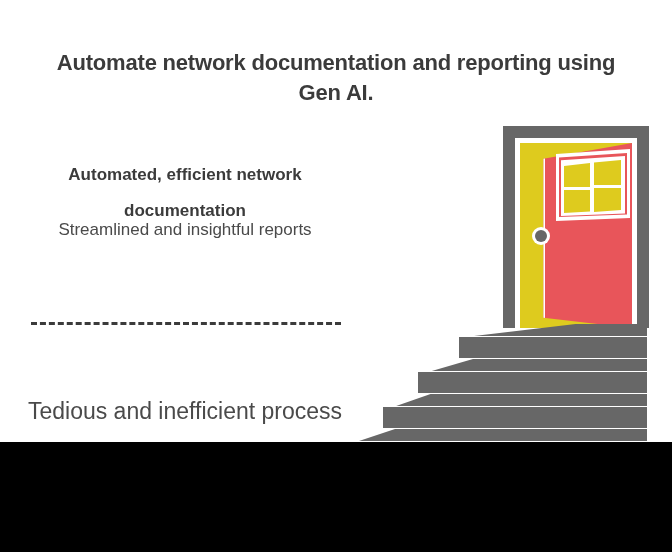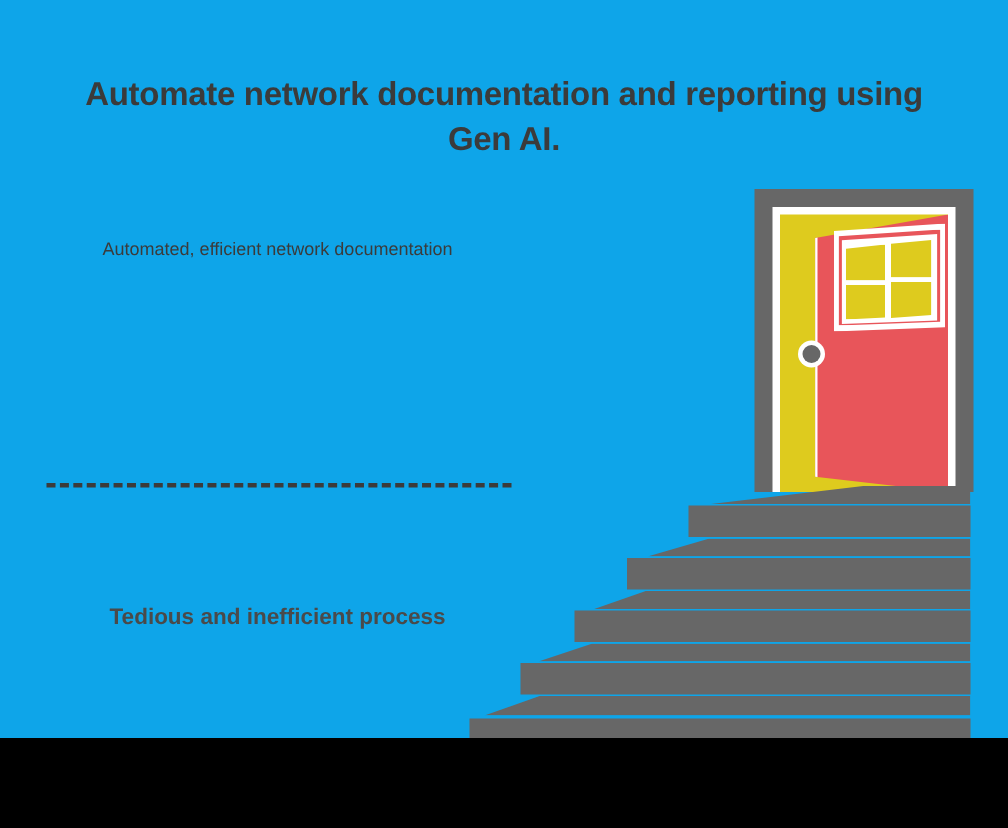--- a/index.html
+++ b/index.html
@@ -3,22 +3,22 @@
 <meta charset="utf-8">
 <style>
   html, body {
     margin: 0;
     padding: 0;
     background: #000000;
   }
   #canvas {
     position: relative;
     width: 672px;
-    height: 492px;
-    background: #0ea5e9;
+    height: 442px;
+    background: #ffffff;
     overflow: hidden;
     font-family: "Liberation Sans", sans-serif;
   }
 
   
   .title {
     position: absolute;
     left: 36px;
     top: 48px;
     width: 600px;
@@ -33,41 +33,41 @@
   
   .textcol {
     position: absolute;
     left: 8px;
     width: 354px;
     text-align: center;
     color: #3b3b3b;
   }
   .block-top-bold {
     top: 157px;
-    font-size: 12px;
-    font-weight: normal;
-    line-height: 19px;
+    font-size: 17px;
+    font-weight: bold;
+    line-height: 36px;
   }
   .block-top-light {
     top: 216px;
     font-size: 17px;
     font-weight: normal;
     line-height: 27px;
     color: #4a4a4a;
   }
   .block-bot-bold {
     top: 339px;
     font-size: 17px;
     font-weight: bold;
     line-height: 24px;
   }
   .block-bot-light {
     top: 398px;
-    font-size: 15px;
-    font-weight: bold;
+    font-size: 23px;
+    font-weight: normal;
     line-height: 27px;
     color: #4a4a4a;
   }
 
   
   .divider {
     position: absolute;
     left: 31px;
     top: 322px;
     width: 310px;
@@ -188,20 +188,21 @@
   .riser { position: absolute; background: #676767; }
 </style>
 </head>
 <body>
 
 <div id="canvas">
 
   <div class="title">Automate network documentation and reporting using Gen AI.</div>
 
   <div class="textcol block-top-bold">Automated, efficient network documentation</div>
+  <div class="textcol block-top-light">Streamlined and insightful reports</div>
 
   <div class="divider"></div>
 
   <div class="textcol block-bot-light">Tedious and inefficient process</div>
 
   <div class="door-wrap">
     <div class="door-frame"></div>
     <div class="door-frame-inner"></div>
     <div class="door-opening"></div>
     <div class="door-panel"></div>

